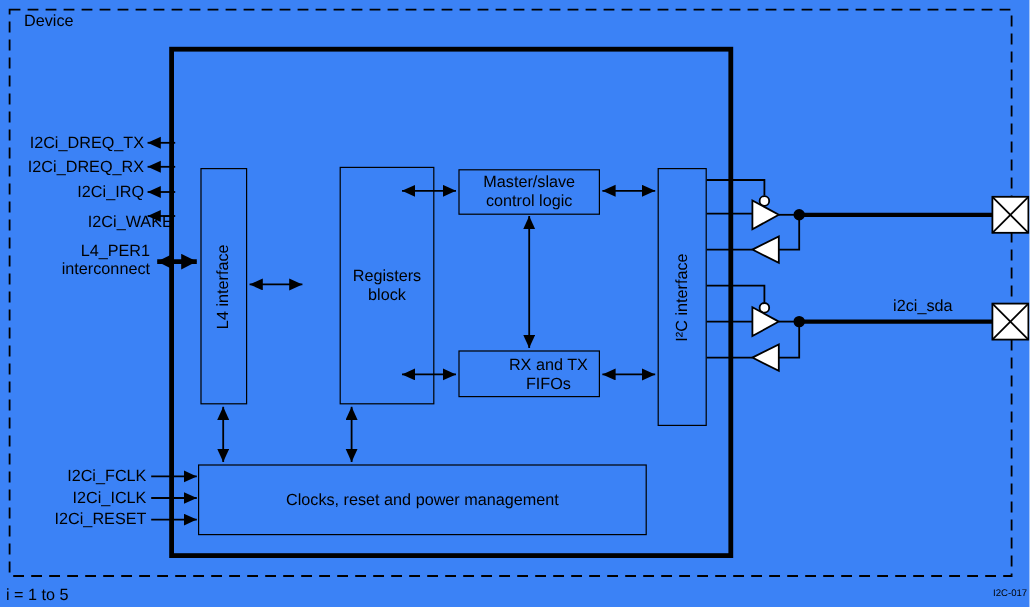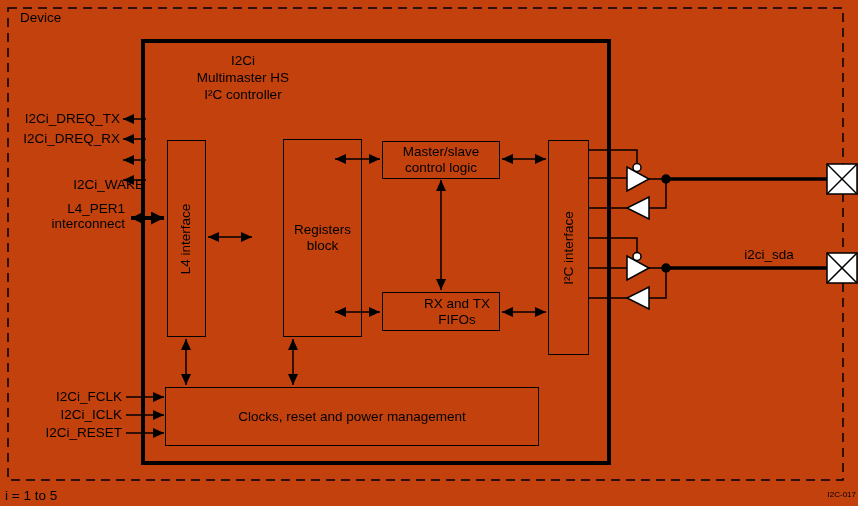--- a/index.html
+++ b/index.html
@@ -1,16 +1,16 @@
 <!DOCTYPE html>
 <html><head>
 <meta charset="utf-8">
 <style>
   html,body{margin:0;padding:0;background:#ffffff;}
-  #canvas{position:relative;width:858px;height:506px;background:#c2410c;
+  #canvas{position:relative;width:858px;height:506px;background:#3b82f6;
           font-family:"Liberation Sans", sans-serif;color:#000;overflow:hidden;}
   #wires{position:absolute;left:0;top:0;width:858px;height:506px;}
   .box{position:absolute;border:1.5px solid #000;background:transparent;
        display:flex;align-items:center;justify-content:center;text-align:center;
        font-size:13.5px;line-height:16px;box-sizing:border-box;}
   .bigbox{position:absolute;left:141px;top:39px;width:470px;height:426px;
           border:4px solid #000;box-sizing:border-box;background:transparent;}
   .vtext{transform:rotate(-90deg);white-space:nowrap;font-size:13.5px;}
   .lbl{position:absolute;font-size:13.5px;line-height:18px;white-space:nowrap;}
   .r{text-align:right;}
@@ -101,25 +101,20 @@
       <rect x="827" y="253" width="30" height="30" fill="#fff"></rect>
       <line x1="827" y1="253" x2="857" y2="283"></line>
       <line x1="857" y1="253" x2="827" y2="283"></line>
     </g>
   </svg>
 
   <div class="lbl" style="left:20px;top:9px;">Device</div>
 
   <div class="bigbox"></div>
 
-  <div class="title">
-    <span style="display:block">I2Ci</span>
-    <span style="display:block">Multimaster HS</span>
-    <span style="display:block">I²C controller</span>
-  </div>
 
   <div class="box" style="left:167px;top:140px;width:39px;height:197px;">
     <span class="vtext">L4 interface</span>
   </div>
 
   <div class="box" style="left:254px;top:139px;width:79px;height:198px;margin-left:29px;">
     <span>
       <span style="display:block">Registers</span>
       <span style="display:block">block</span>
     </span>
@@ -142,20 +137,21 @@
   <div class="box" style="left:548px;top:140px;width:41px;height:215px;">
     <span class="vtext">I²C interface</span>
   </div>
 
   <div class="box" style="left:165px;top:387px;width:374px;height:59px;">
     <span>Clocks, reset and power management</span>
   </div>
 
   <div class="lbl r" style="left:0;top:110px;width:120px;">I2Ci_DREQ_TX</div>
   <div class="lbl r" style="left:0;top:130px;width:120px;">I2Ci_DREQ_RX</div>
+  <div class="lbl r" style="left:0;top:151px;width:120px;">I2Ci_IRQ</div>
   <div class="lbl r" style="left:0;top:176px;width:120px;padding-left:24px;">I2Ci_WAKE</div>
 
   <div class="lbl r" style="left:0;top:201px;width:125px;line-height:15px;">
     <span style="display:block">L4_PER1</span>
     <span style="display:block">interconnect</span>
   </div>
 
   <div class="lbl r" style="left:0;top:388px;width:122px;">I2Ci_FCLK</div>
   <div class="lbl r" style="left:0;top:406px;width:122px;">I2Ci_ICLK</div>
   <div class="lbl r" style="left:0;top:424px;width:122px;">I2Ci_RESET</div>

